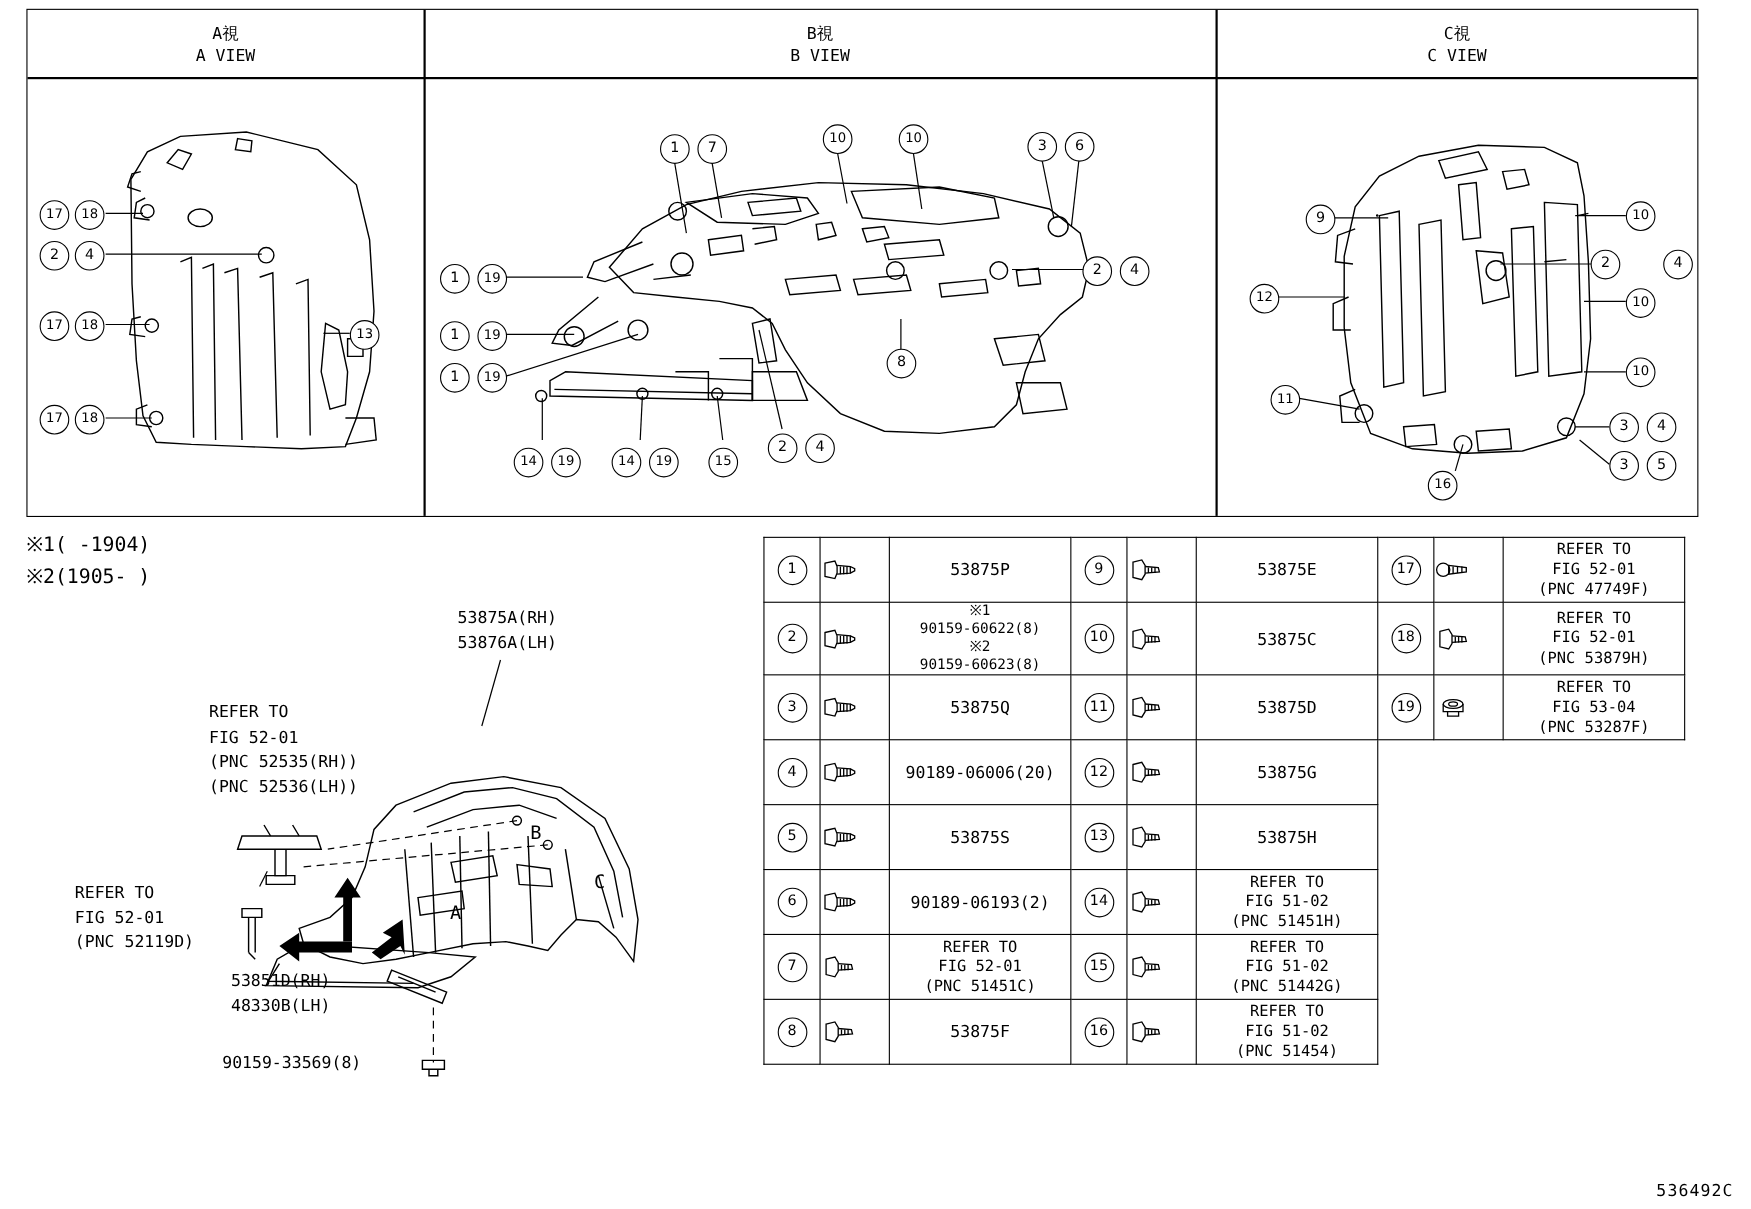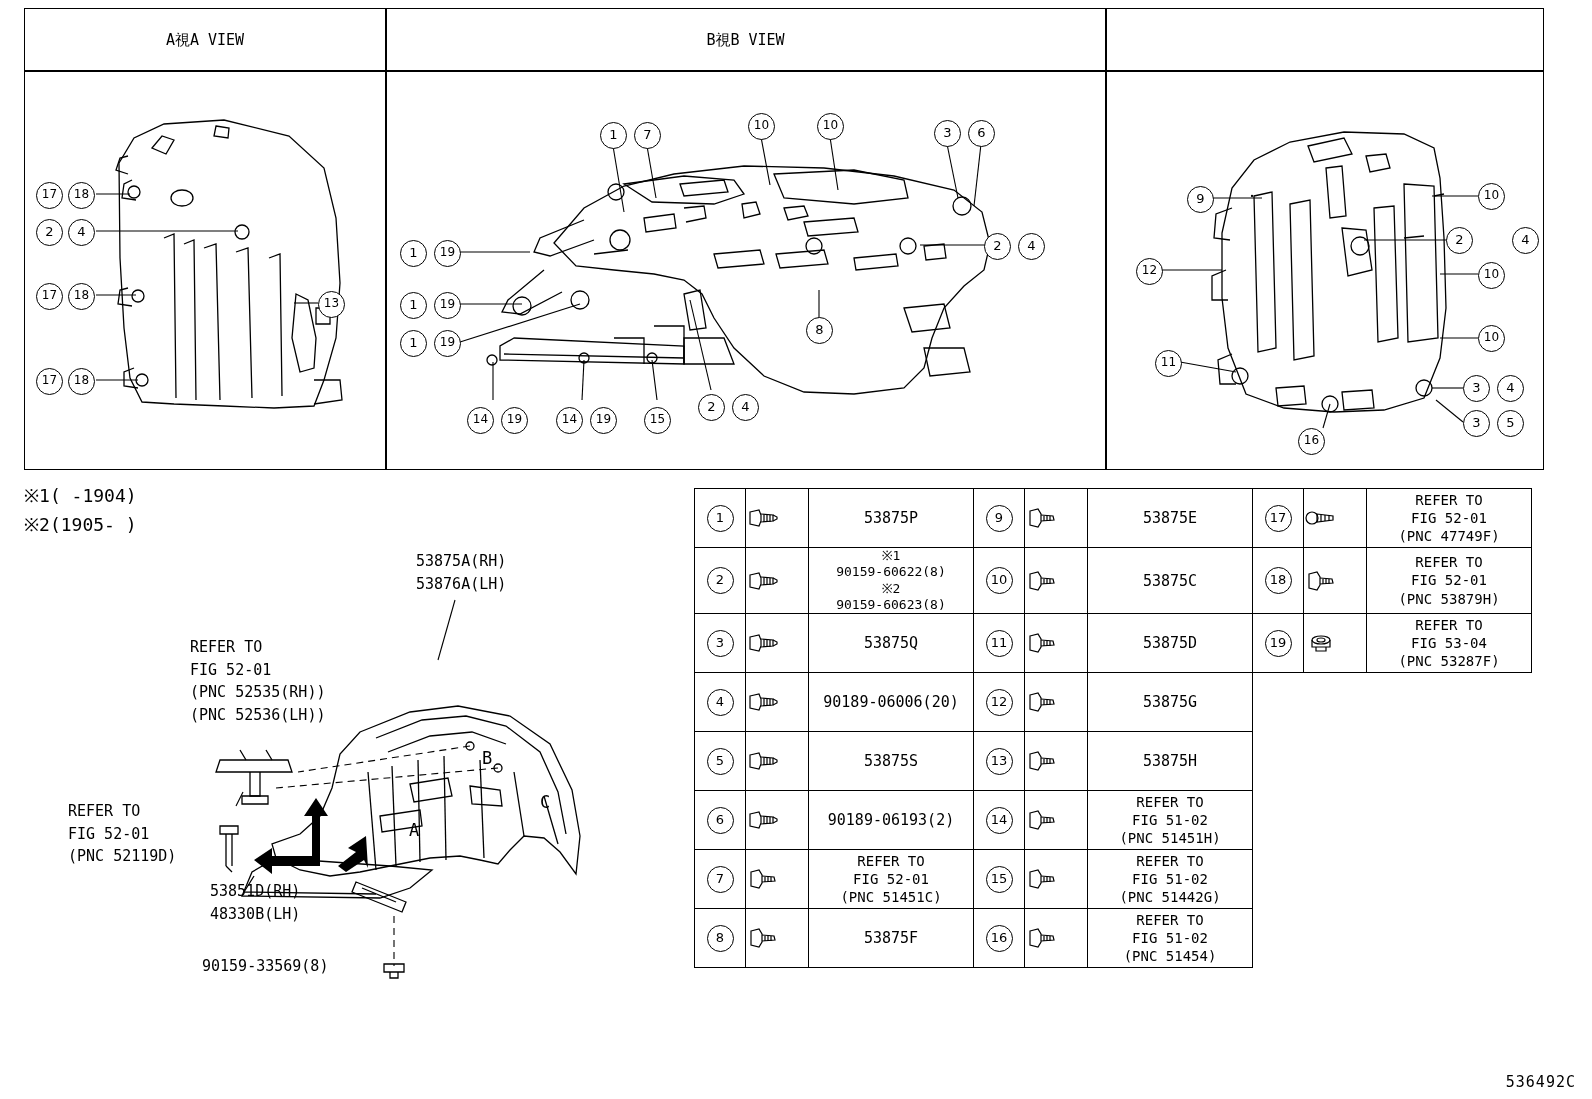--- a/index.html
+++ b/index.html
@@ -13,21 +13,21 @@
   }
   .abs{position:absolute;}
 
   
   #views{
     position:absolute;left:24px;top:8px;width:1520px;height:462px;
     border:1.5px solid #000;
     box-sizing:border-box;
   }
   .vdiv{position:absolute;top:0;bottom:0;width:1.5px;background:#000;}
-  .vhdr{position:absolute;top:0;height:62px;display:flex;flex-direction:row;
+  .vhdr{position:absolute;top:0;height:62px;display:flex;flex-direction:column;
         align-items:center;justify-content:center;font-size:15px;line-height:1.35;}
   .hline{position:absolute;left:0;right:0;height:1.5px;background:#000;}
 
   
   .num{
     position:absolute;width:25px;height:25px;border:1.4px solid #000;border-radius:50%;
     font-size:13px;line-height:23px;text-align:center;background:#fff;
     font-family:"DejaVu Sans", sans-serif;
   }
   .num.sm{font-size:12px;}
@@ -76,20 +76,24 @@
   <div class="vdiv" style="left:1080px;"></div>
   <div class="hline" style="top:61px;"></div>
 
   <div class="vhdr" style="left:0;width:360px;">
     <div>A視</div>
     <div>A VIEW</div>
   </div>
   <div class="vhdr" style="left:361px;width:719px;text-align:right;">
     <div>B視</div>
     <div>B VIEW</div>
+  </div>
+  <div class="vhdr" style="left:1081px;width:437px;">
+    <div>C視</div>
+    <div>C VIEW</div>
   </div>
 </div>
 
 <svg class="abs" style="left:24px;top:8px;" width="360" height="462">
   <g fill="none" stroke="#000" stroke-width="1.3">
     <path d="M95 155 L110 130 L140 116 L200 112 L265 128 L300 160 L312 210 L316 275 L312 330 L300 372 L290 398 L250 400 L200 398 L150 396 L118 394 L106 370 L100 320 L96 250 Z"></path>
     <path d="M104 148 L96 150 L92 162 L104 166"></path>
     <path d="M108 172 L100 176 L98 190 L112 192"></path>
     <path d="M104 280 L96 282 L94 296 L108 298"></path>
     <path d="M110 360 L100 364 L100 378 L114 380"></path>

